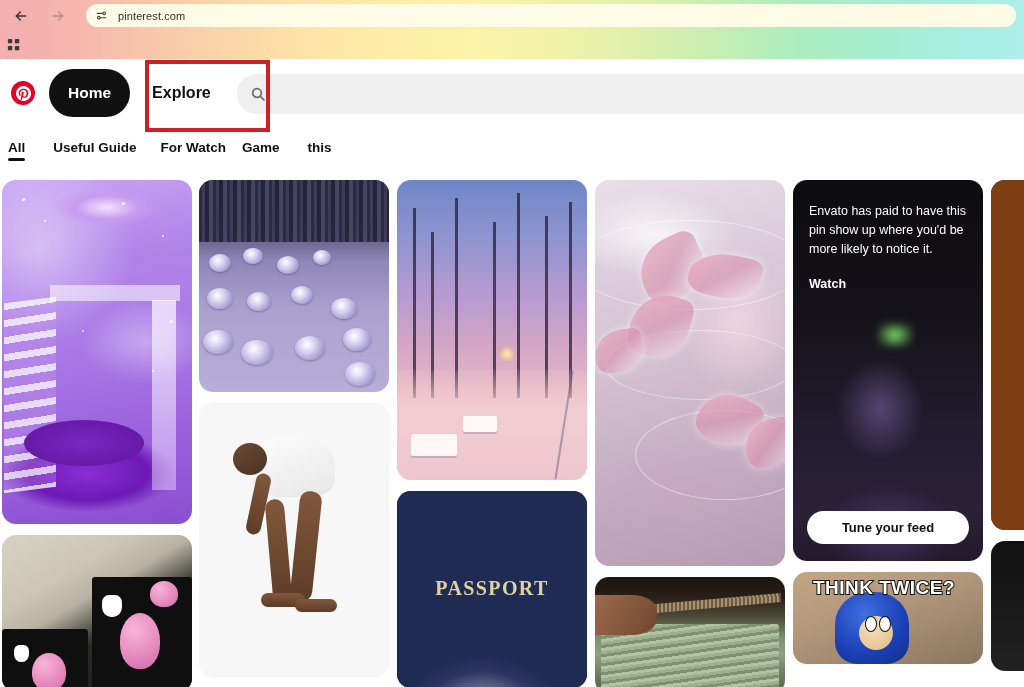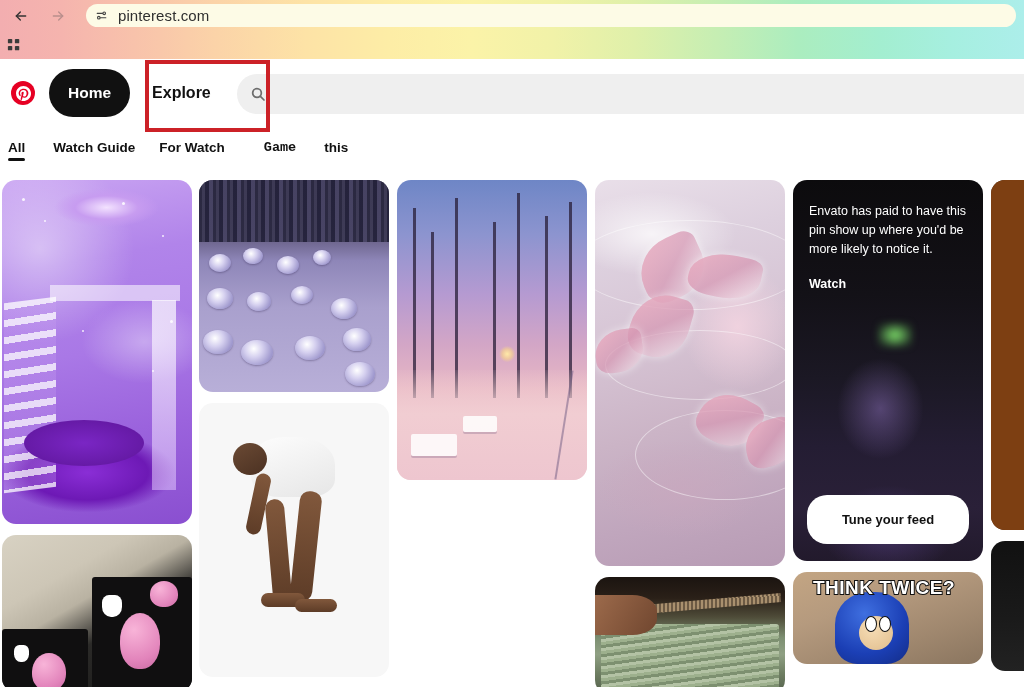--- a/index.html
+++ b/index.html
@@ -43,21 +43,21 @@
     border-radius: 12px;
     display: flex; align-items: center;
     padding-left: 8px;
   }
   #site-settings-icon {
     width: 15px; height: 15px;
     display: flex; align-items: center; justify-content: center;
     flex: none;
   }
   #omnibox-url {
-    font-size: 15px;
+    font-size: 11px;
     color: #2f2f2f;
     margin-left: 9px;
     letter-spacing: 0.1px;
     font-family: "Liberation Sans", sans-serif;
   }
 
   #bookmarks-bar {
     position: absolute; top: 31px; left: 0;
     width: 1024px; height: 28px;
     display: flex; align-items: center;
@@ -329,21 +329,21 @@
     position:absolute; left:16px; top:97px;
     color:#ffffff; font-size: 12.5px; font-weight: bold;
   }
   .pin-envato .green-blob {
     position:absolute; left:84px; top:142px; width:36px; height:26px;
     background: radial-gradient(ellipse at 50% 50%, #7ee06a, rgba(90,190,80,.15) 70%, transparent);
     filter: blur(3px);
   }
   .pin-envato .tune-btn {
     position:absolute; left:14px; right:14px; bottom:17px;
-    height: 49px; border-radius: 20px;
+    height: 33px; border-radius: 20px;
     background:#ffffff; color:#111111;
     display:flex; align-items:center; justify-content:center;
     font-size: 13px; font-weight: bold;
   }
 
   .pin-sonic {
     height: 92px;
     background: linear-gradient(160deg, #c3a583 0%, #b59a7e 35%, #9f876e 70%, #8a755f 100%);
     position: relative;
   }
@@ -469,23 +469,23 @@
         <circle cx="10.5" cy="10.5" r="6.5"></circle>
         <line x1="15.6" y1="15.6" x2="21" y2="21"></line>
       </svg>
   </span>
 </div>
 
 <div id="annotation-box"></div>
 
 <div id="filter-bar">
   <div class="filter-tab active" style="margin-left:8px;">All</div>
-  <div class="filter-tab" style="margin-left:28px;">Watch Guide</div>
+  <div class="filter-tab" style="margin-left:28px;">Useful Guide</div>
   <div class="filter-tab" style="margin-left:24px;">For Watch</div>
-  <div class="filter-tab" style="margin-left:39px;font-family:Liberation Mono, monospace;">Game</div>
+  <div class="filter-tab" style="margin-left:16px;">Game</div>
   <div class="filter-tab" style="margin-left:28px;">this</div>
 </div>
 
 <div id="feed">
 
   <div class="column" style="left:2px;">
     <div class="card">
       <div class="pin-bedroom">
         <div class="stairs"></div>
           <div class="loft"></div>
@@ -554,20 +554,25 @@
         <div class="trunk" style="left:96px;height:176px;"></div>
         <div class="trunk" style="left:120px;height:205px;"></div>
         <div class="trunk" style="left:148px;height:182px;"></div>
         <div class="trunk" style="left:172px;height:196px;"></div>
         <div class="snowground"></div>
         <div class="path"></div>
         <div class="bench"></div>
         <div class="bench" style="left:66px;bottom:48px;width:34px;height:16px;"></div>
       </div>
     </div>
+    <div class="card">
+      <div class="pin-passport">
+        <div class="title">PASSPORT</div>
+      </div>
+    </div>
   </div>
 
   <div class="column" style="left:595px;">
     <div class="card">
       <div class="pin-butterfly">
         <div class="ripple" style="left:-20px;top:40px;width:230px;height:90px;"></div>
         <div class="ripple" style="left:10px;top:150px;width:190px;height:70px;"></div>
         <div class="ripple" style="left:40px;top:230px;width:180px;height:90px;"></div>
         <div class="wing" style="left:44px;top:58px;width:66px;height:60px;transform:rotate(-24deg);"></div>
         <div class="wing" style="left:94px;top:74px;width:72px;height:44px;transform:rotate(12deg);"></div>

